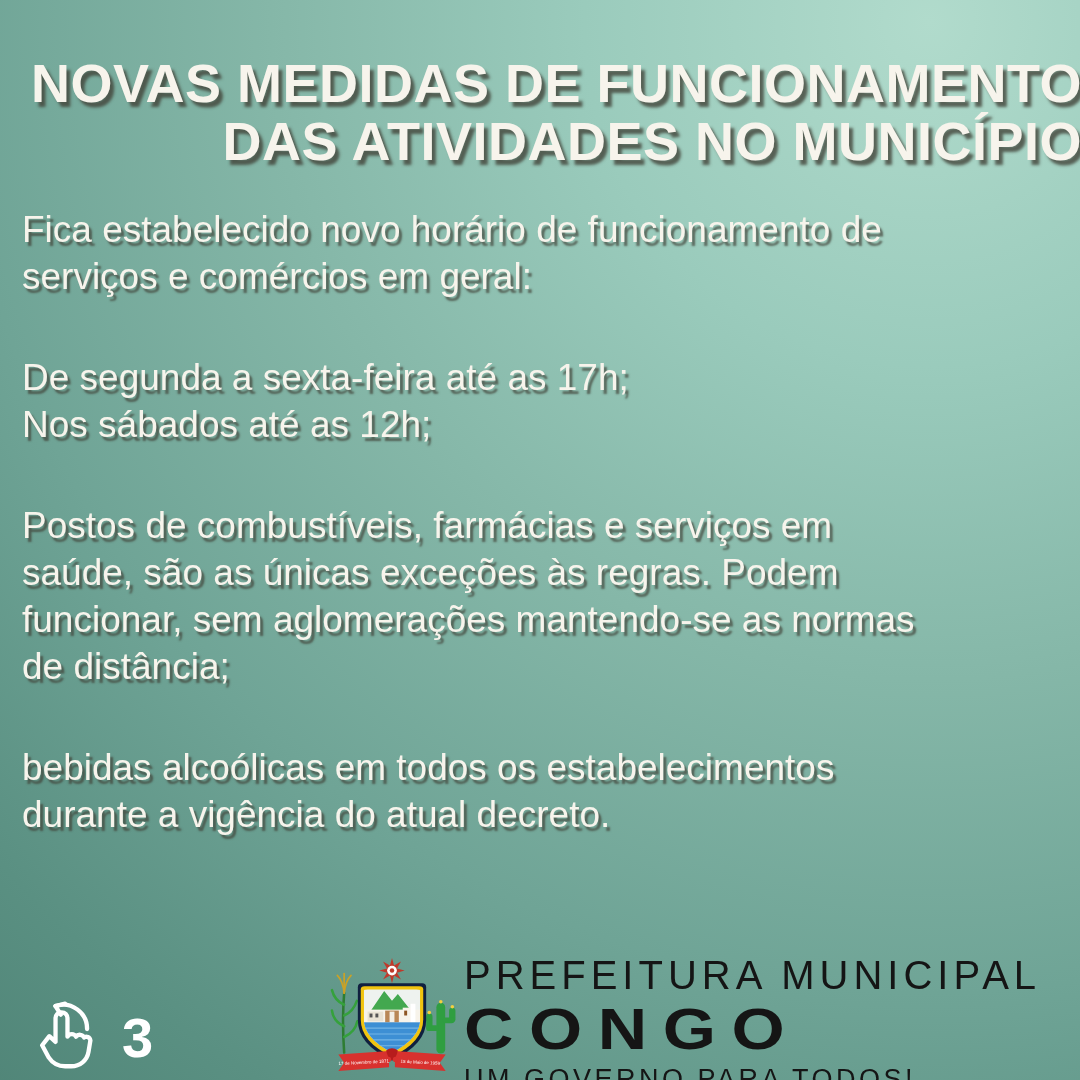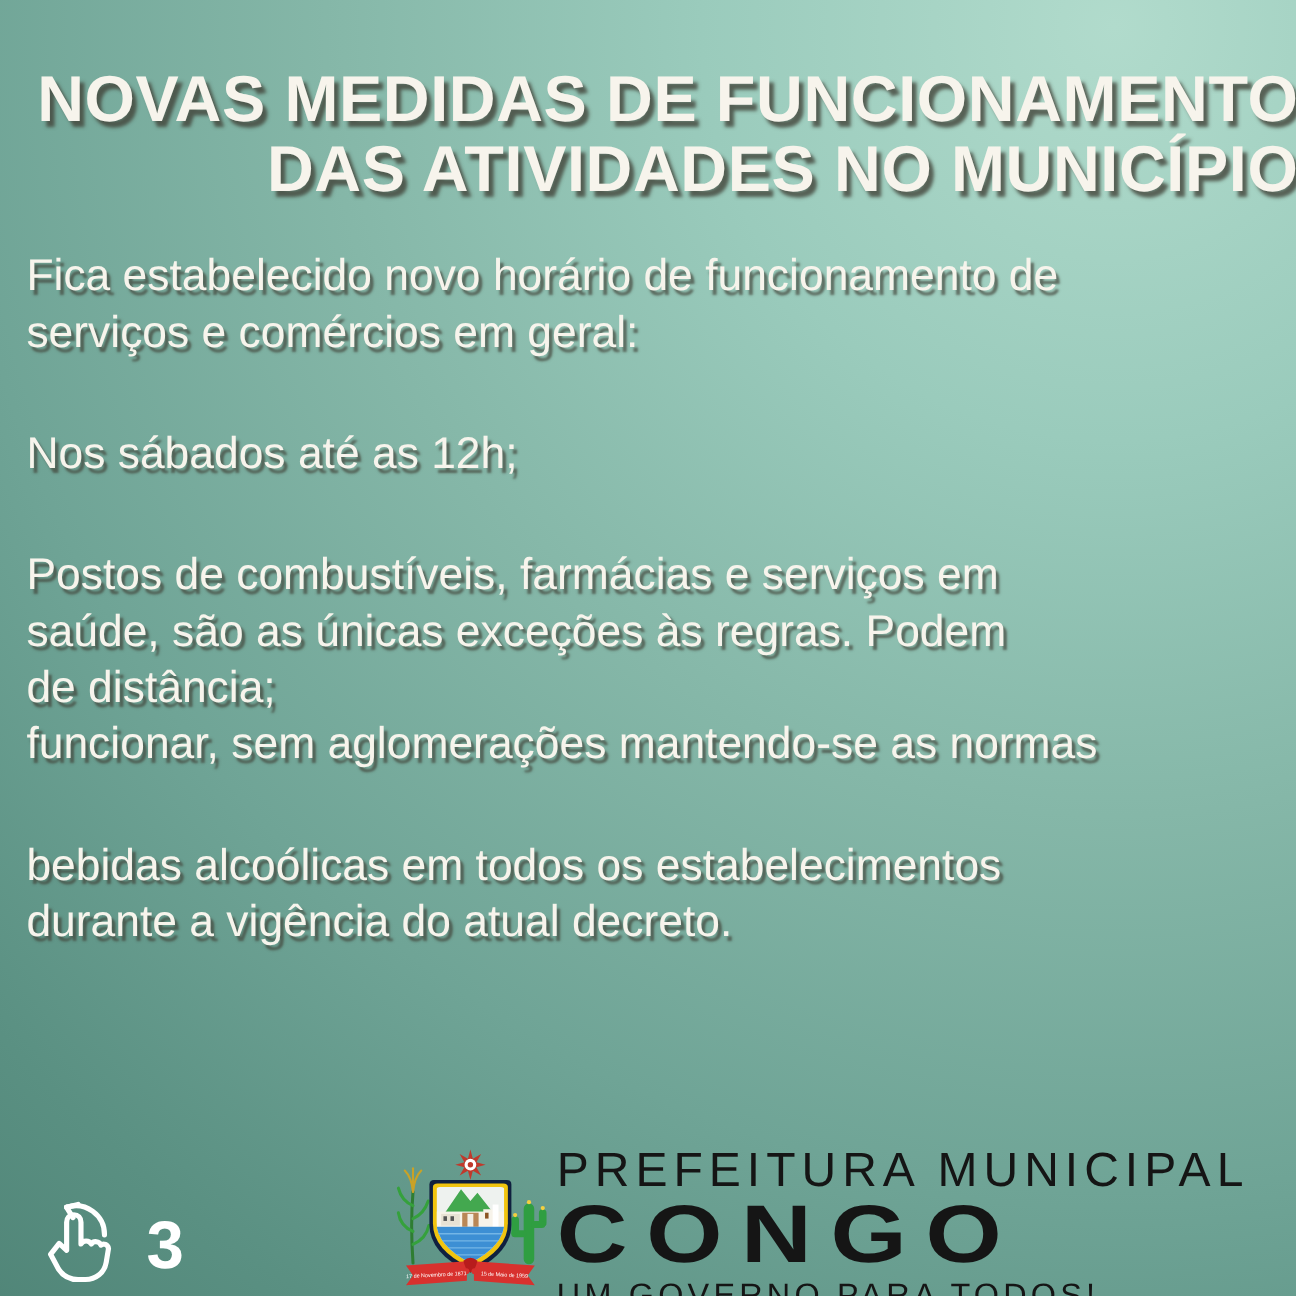--- a/index.html
+++ b/index.html
@@ -34,21 +34,21 @@
 
   
   .footer {
     position: absolute; left: 328px; top: 954px;
     display: flex; align-items: flex-start;
   }
   .crest { width: 128px; height: 122px; flex: 0 0 auto; }
   .footer-text { margin-left: 8px; color: #151515; margin-top: 6px; }
   .footer-org   { font-size: 40px; letter-spacing: 5px; line-height: 31px; white-space: nowrap; }
   .footer-city  {
-    font-size: 68px; font-weight: 700; letter-spacing: 13px;
+    font-size: 57px; font-weight: 700; letter-spacing: 13px;
     line-height: 64px; margin-top: 6px; white-space: nowrap;
   }
   .footer-city span { display: inline-block; transform: scaleX(1.2); transform-origin: left center; }
   .footer-slogan { font-size: 27px; letter-spacing: 3.5px; line-height: 27px; margin-top: 5px; white-space: nowrap; }
 
   
   .pagination {
     position: absolute; left: 24px; top: 986px;
     display: flex; align-items: center; color: #ffffff;
   }
@@ -64,27 +64,28 @@
   <div>NOVAS MEDIDAS DE FUNCIONAMENTO</div>
   <div>DAS ATIVIDADES NO MUNICÍPIO</div>
 </div>
 
 <div class="body-text">
   <div class="paragraph">
     <div>Fica estabelecido novo horário de funcionamento de</div>
     <div>serviços e comércios em geral:</div>
   </div>
   <div class="paragraph">
+    <div>De segunda a sexta-feira até as 17h;</div>
     <div>Nos sábados até as 12h;</div>
   </div>
   <div class="paragraph">
     <div>Postos de combustíveis, farmácias e serviços em</div>
     <div>saúde, são as únicas exceções  às regras. Podem</div>
+    <div>funcionar, sem aglomerações mantendo-se as normas</div>
     <div>de distância;</div>
-    <div>funcionar, sem aglomerações mantendo-se as normas</div>
   </div>
   <div class="paragraph">
     <div>bebidas alcoólicas em todos os estabelecimentos</div>
     <div>durante a vigência do atual decreto.</div>
   </div>
 </div>
 
 <div class="footer">
   <svg class="crest" viewBox="0 0 130 125">
 

